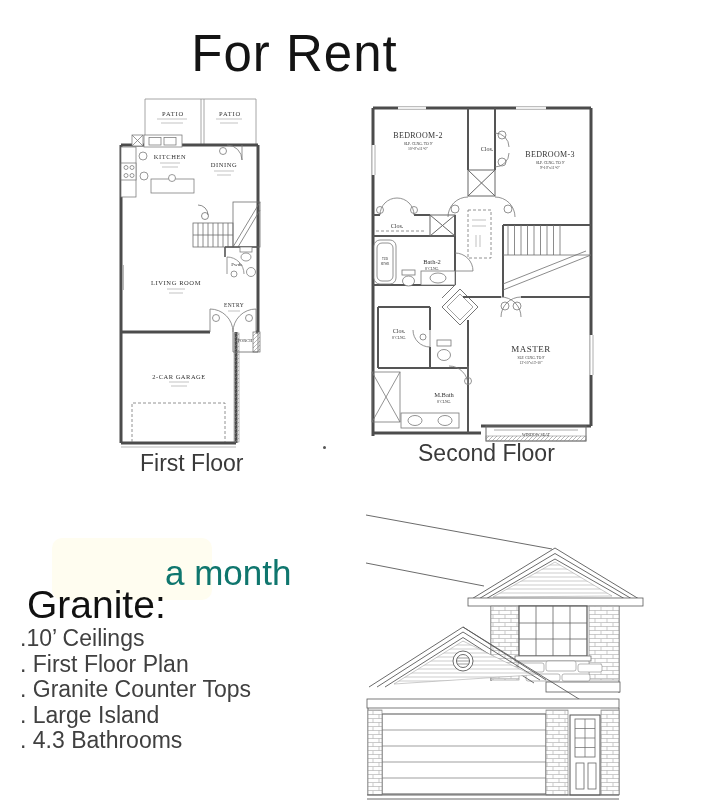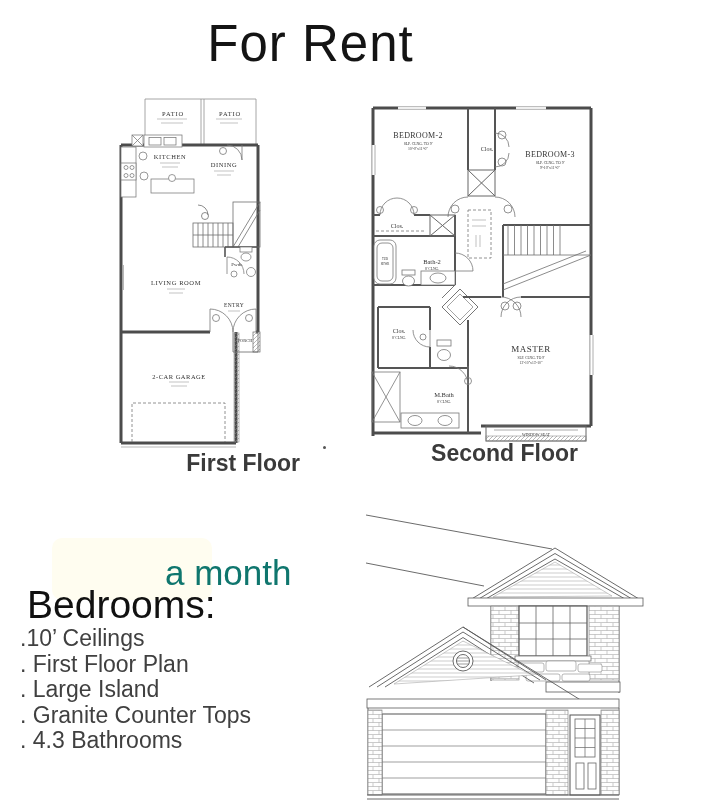--- a/index.html
+++ b/index.html
@@ -2,24 +2,24 @@
 <html><head>
 <meta charset="utf-8">
 <style>
   html,body{margin:0;padding:0;}
   body{
     width:703px;height:800px;position:relative;background:#ffffff;
     font-family:"Liberation Sans",sans-serif;overflow:hidden;color:#1a1a1a;
   }
   .abs{position:absolute;}
   .title{
-    top:14px;left:0;width:589px;text-align:center;
-    font-size:51px;font-weight:400;color:#141414;letter-spacing:1px;padding-left:16px;
+    top:24px;left:0;width:589px;text-align:center;
+    font-size:51px;font-weight:400;color:#141414;letter-spacing:1px;
   }
-  .caption{font-size:23px;color:#3a3a3a;text-align:right;font-weight:bold;}
+  .caption{font-size:23px;color:#3a3a3a;text-align:left;}
   .cap-first{left:140px;top:450px;width:160px;}
   .cap-second{left:418px;top:440px;width:160px;}
   .dot-speck{left:323px;top:446px;width:3px;height:3px;background:#555;border-radius:50%;}
   .cream-patch{left:52px;top:538px;width:160px;height:62px;background:#fffdf0;border-radius:10px;}
   .a-month{left:165px;top:553px;font-size:35px;color:#0f766e;}
   .features-heading{left:27px;top:583px;font-size:39px;color:#111;}
   .features-list{left:20px;top:626px;width:320px;font-size:23px;color:#404040;}
   .features-list .feat{line-height:25.5px;white-space:pre;}
   svg text{font-family:"Liberation Serif",serif;fill:#333;}
 </style>
@@ -283,26 +283,26 @@
 
   <text x="76" y="312" font-size="6.5" text-anchor="middle">M.Bath</text>
   <text x="76" y="318" font-size="3.6" text-anchor="middle" fill="#555">8' CLNG.</text>
 
   <text x="168" y="350.5" font-size="4" text-anchor="middle" fill="#555">WINDOW SEAT</text>
 </svg>
 <div class="abs caption cap-second">Second Floor</div>
 
 <div class="abs cream-patch"></div>
 <div class="abs a-month">a month</div>
-<div class="abs features-heading">Bedrooms:</div>
+<div class="abs features-heading">Granite:</div>
 <div class="abs features-list">
   <div class="feat">.10’ Ceilings</div>
   <div class="feat">. First Floor Plan</div>
+  <div class="feat">. Granite Counter Tops</div>
   <div class="feat">. Large Island</div>
-  <div class="feat">. Granite Counter Tops</div>
   <div class="feat">. 4.3 Bathrooms</div>
 </div>
 
 <svg class="abs" style="left:356px;top:503px;" width="347" height="297" viewBox="0 0 347 297">
   <defs>
     <pattern id="brick" width="12" height="8" patternUnits="userSpaceOnUse">
       <rect width="12" height="8" fill="#fefefe"></rect>
       <path d="M0,3.5 H12 M0,7.5 H12 M5,0 V3.5 M11,3.5 V7.5" stroke="#999" stroke-width="0.5" fill="none"></path>
     </pattern>
     <pattern id="siding" width="6" height="4" patternUnits="userSpaceOnUse">

